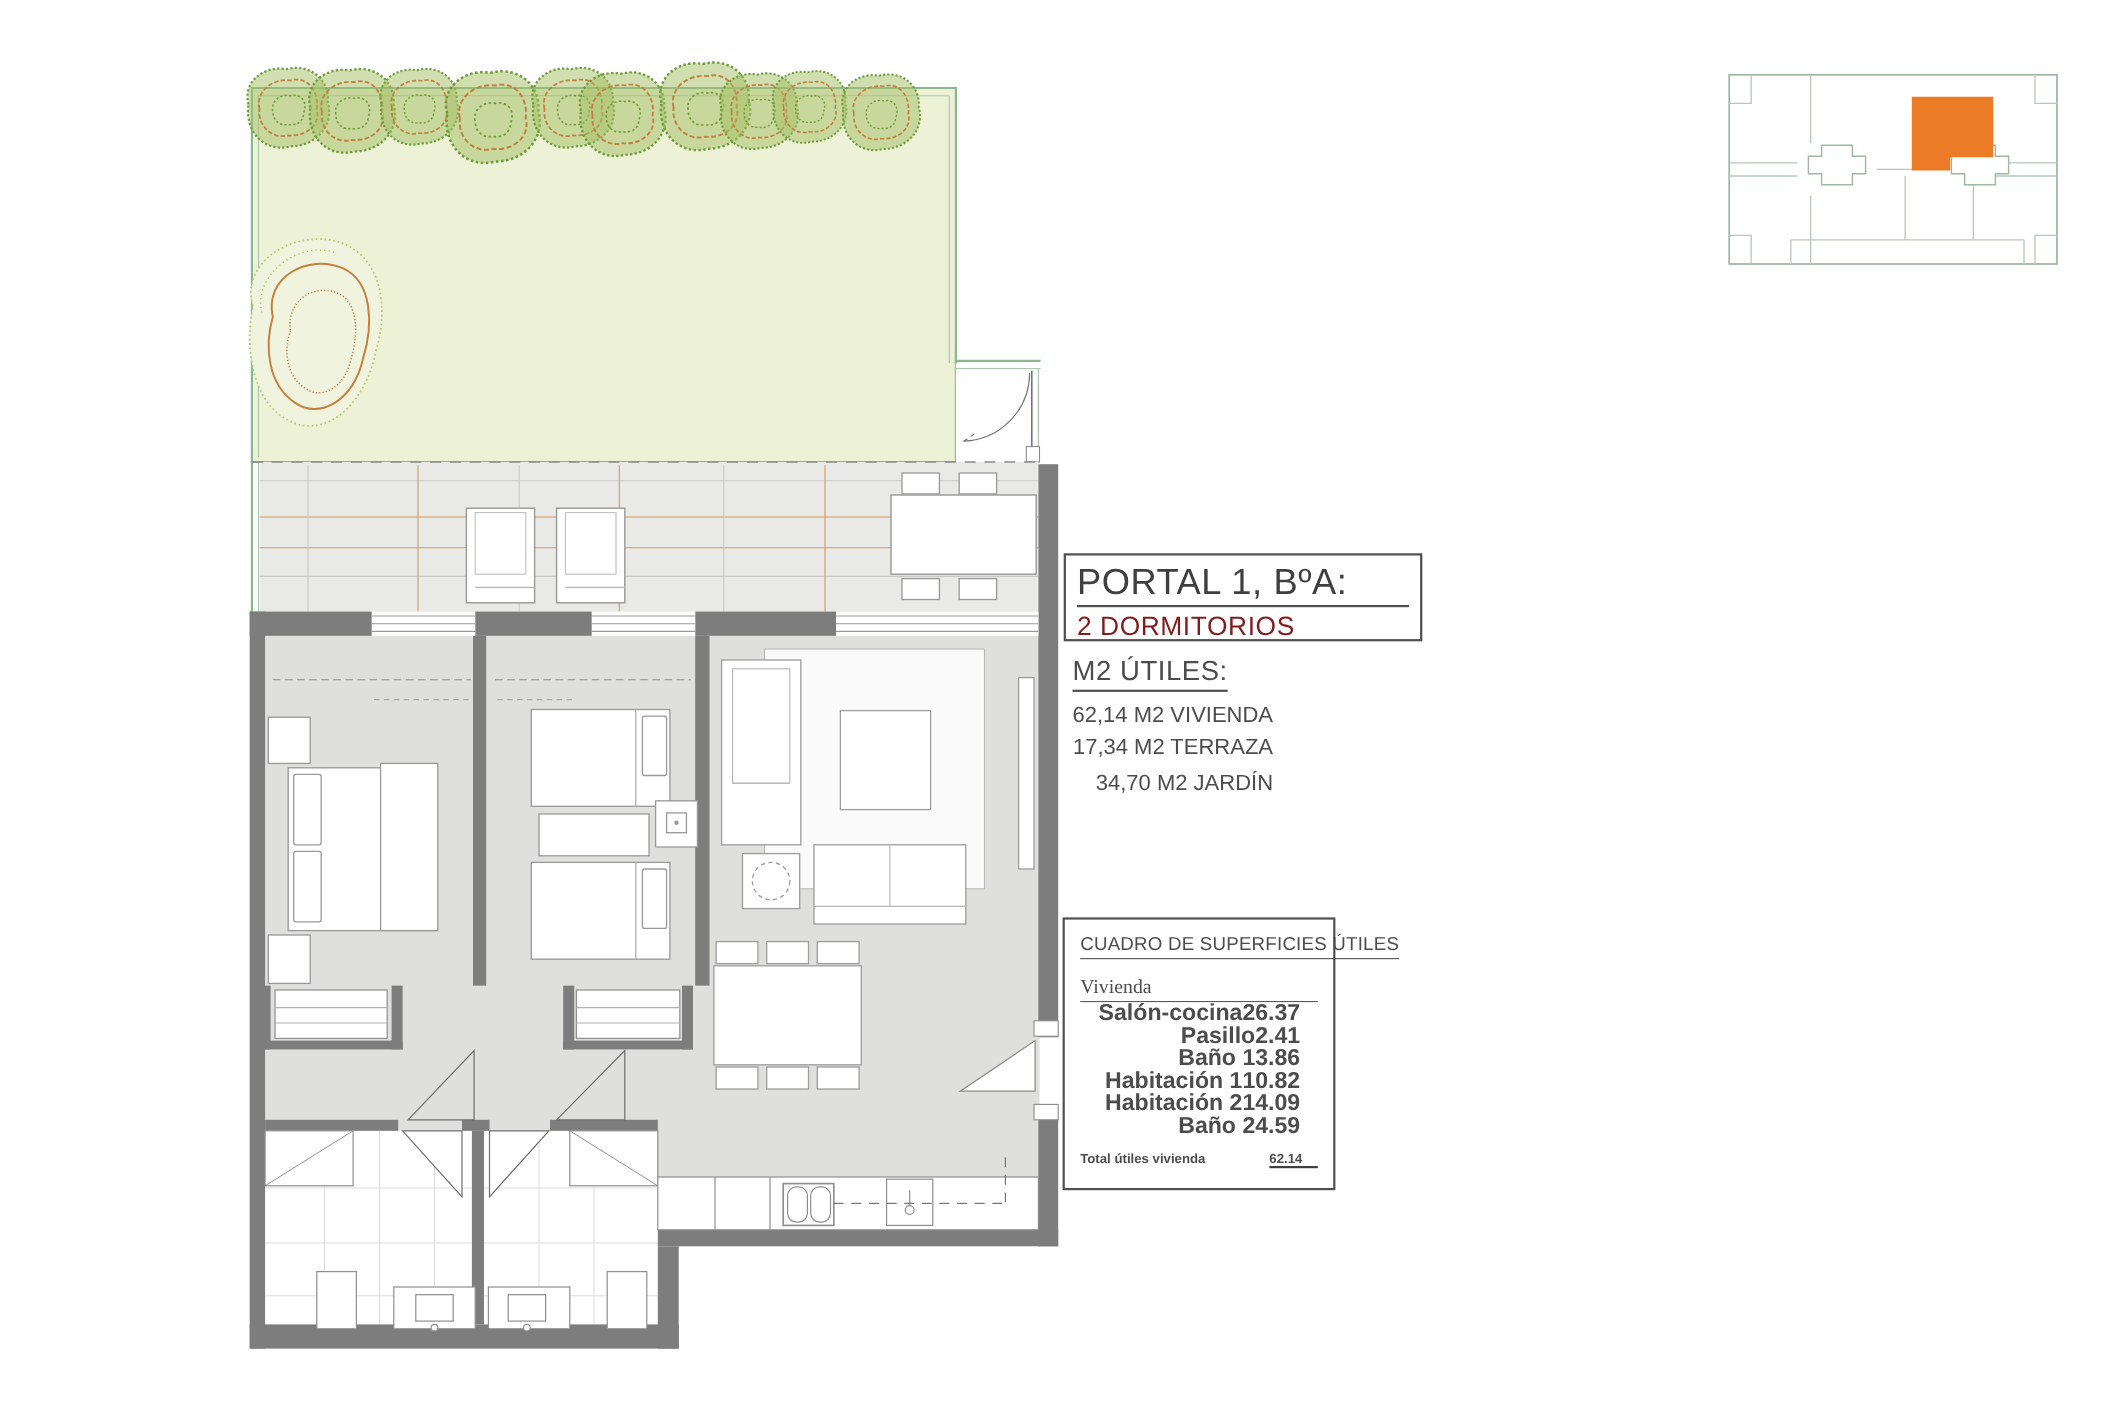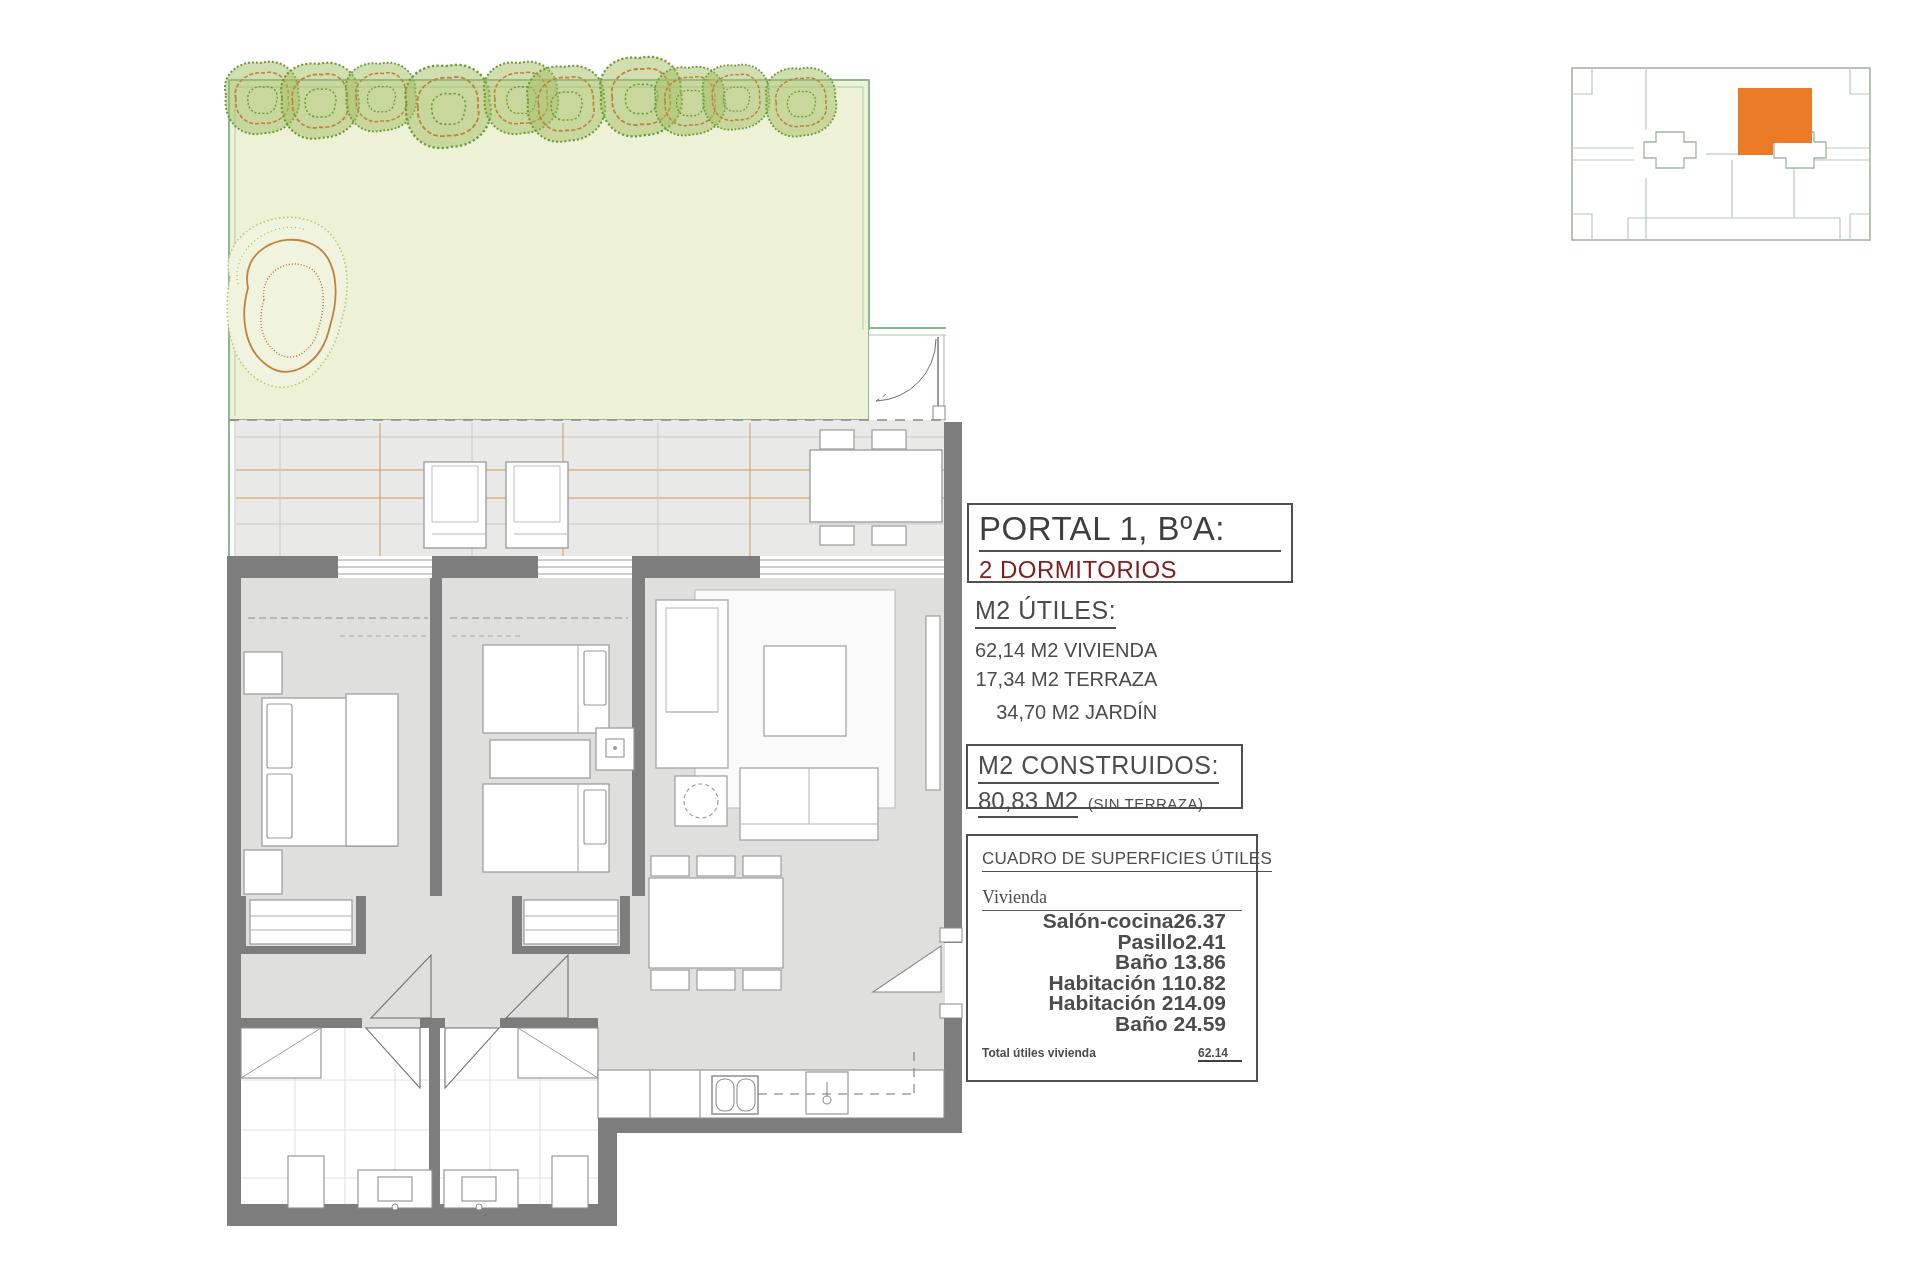--- a/index.html
+++ b/index.html
@@ -23,21 +23,21 @@
   .utiles-line.jardin{margin-top:4px;}
 
   
   #construidos-box{left:966px;top:744px;width:277px;height:65px;padding:5px 10px 0 10px;}
   #construidos-box .sec-heading{margin-bottom:3px;}
   .constr-row{font-size:24px;white-space:nowrap;}
   .constr-value{display:inline-block;border-bottom:2px solid #4f4f4f;padding-bottom:1px;}
   .constr-note{font-size:15px;margin-left:10px;letter-spacing:0.5px;}
 
   
-  #cuadro-box{left:966px;top:834px;width:292px;height:248px;padding:13px 14px 0 14px;}
+  #cuadro-box{left:966px;top:834px;width:248px;height:248px;padding:13px 14px 0 14px;}
   .table-heading{font-size:17px;letter-spacing:0.2px;display:inline-block;white-space:nowrap;
                  border-bottom:1.5px solid #4f4f4f;padding-bottom:2px;}
   .table-group{font-size:18px;margin-top:15px;border-bottom:1.5px solid #5a5a5a;padding-bottom:2px;font-family:Liberation Serif, serif;}
   .srow{display:flex;justify-content:flex-end;font-size:21px;line-height:20.5px;font-weight:bold;}
   .srow .val{padding-right:16px;}
   .srow-total{display:flex;justify-content:space-between;font-size:12px;font-weight:bold;margin-top:12px;gap:44px;}
   .srow-total .val{padding-right:14px;border-bottom:2px solid #3f3f3f;}
 </style>
 </head>
 <body>
@@ -331,26 +331,20 @@
     <div class="portal-sub">2 DORMITORIOS</div>
   </div>
 
   <div id="utiles">
     <div><span class="sec-heading">M2 ÚTILES:</span></div>
     <div class="utiles-line">62,14 M2 VIVIENDA</div>
     <div class="utiles-line">17,34 M2 TERRAZA</div>
     <div class="utiles-line jardin">34,70 M2 JARDÍN</div>
   </div>
 
-  <div id="construidos-box" class="box">
-    <div><span class="sec-heading">M2 CONSTRUIDOS:</span></div>
-    <div class="constr-row">
-      <span class="constr-value">80,83 M2</span><span class="constr-note">(SIN TERRAZA)</span>
-    </div>
-  </div>
 
   <div id="cuadro-box" class="box">
     <div><span class="table-heading">CUADRO DE SUPERFICIES ÚTILES</span></div>
     <div class="table-group">Vivienda</div>
     <div class="srow">
       <span>Salón-cocina</span>
         <span class="val">26.37</span>
     </div>
     <div class="srow">
       <span>Pasillo</span>

